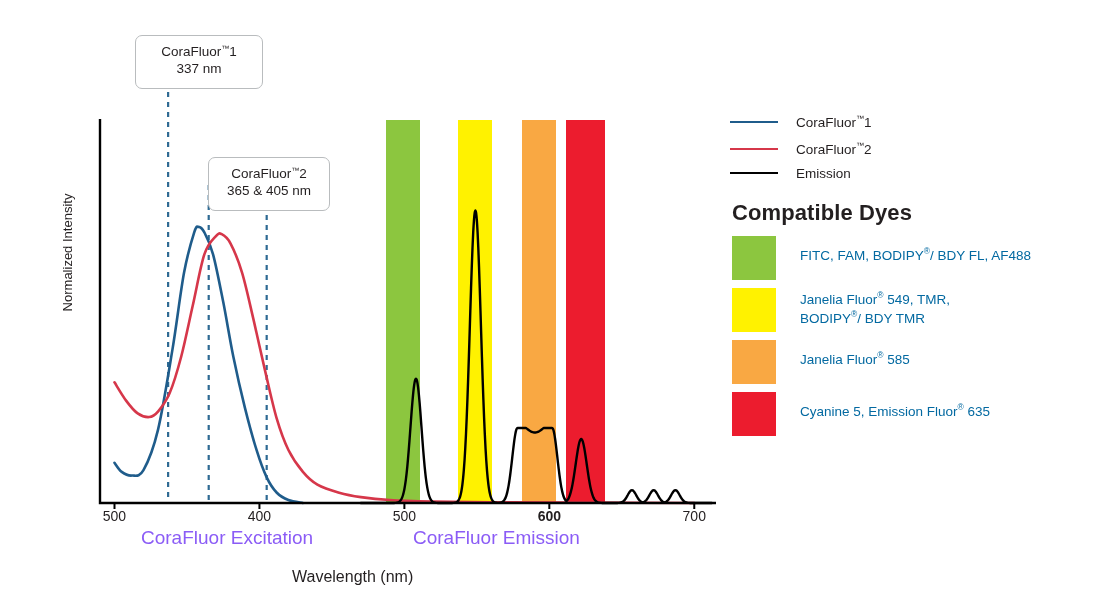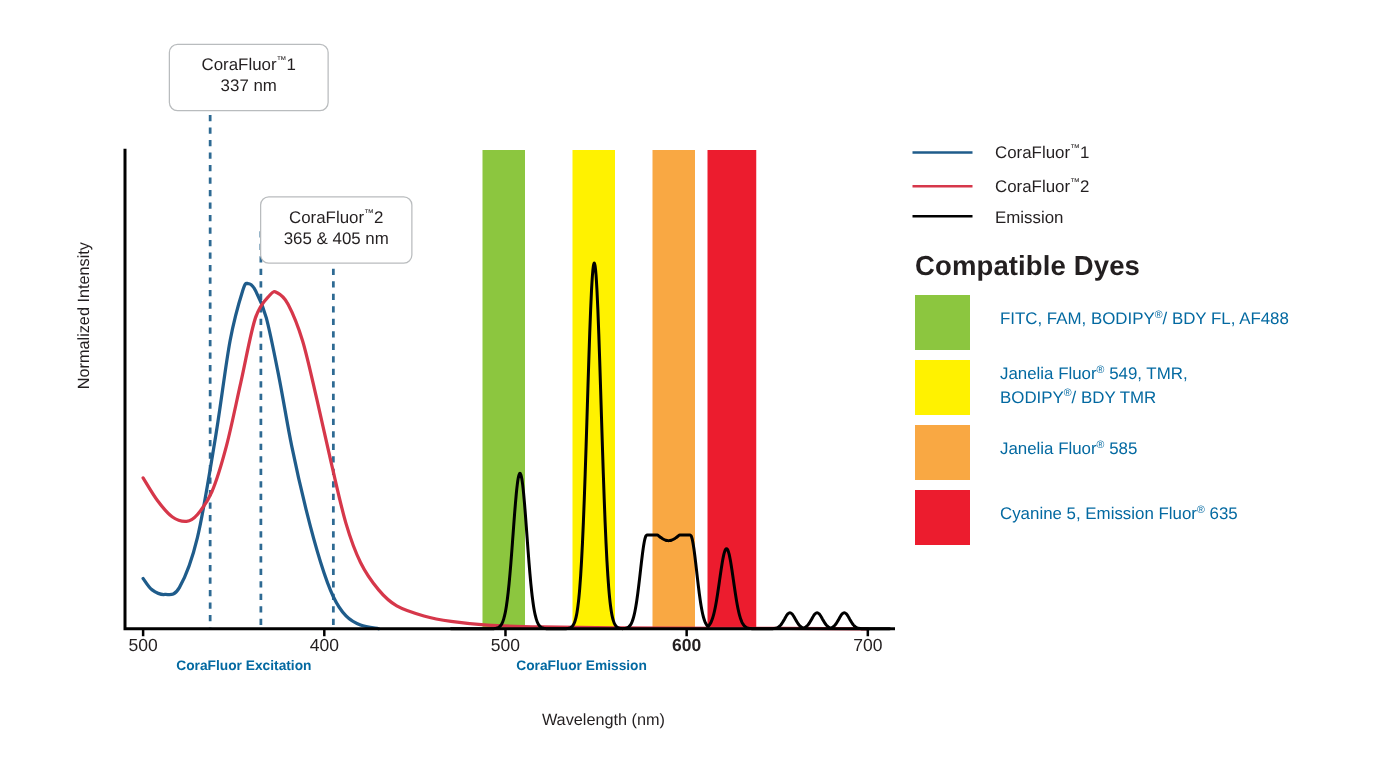--- a/index.html
+++ b/index.html
@@ -26,29 +26,28 @@
   #y-axis-label{
     left:-8px; top:245px;
     width:150px;
     text-align:center;
     transform:rotate(-90deg);
     transform-origin:center center;
     font-size:13px;
   }
   #x-axis-label{
     left:292px; top:568px;
-    width:240px; text-align:right;
-    font-size:13px;
+    width:240px; text-align:left;
+    font-size:16px;
   }
   .sub-axis-label{
     position:absolute;
-    font-size:11px;
-    color:#0369a1;
+    font-size:19px;
+    color:#8b5cf6;
     white-space:nowrap;
-    font-weight:bold;
   }
   #excitation-label{left:141px;top:527px;}
   #emission-label{left:413px;top:527px;}
 
   .tick-label{
     position:absolute;
     font-size:14px;
     color:#231f20;
     width:60px;
     text-align:center;

